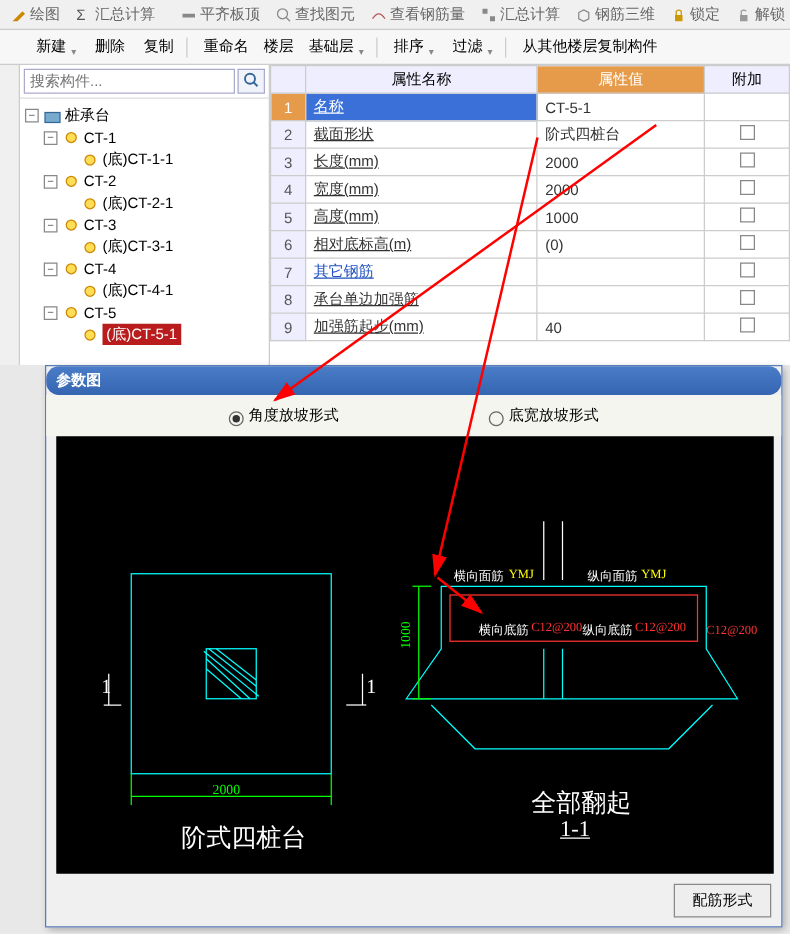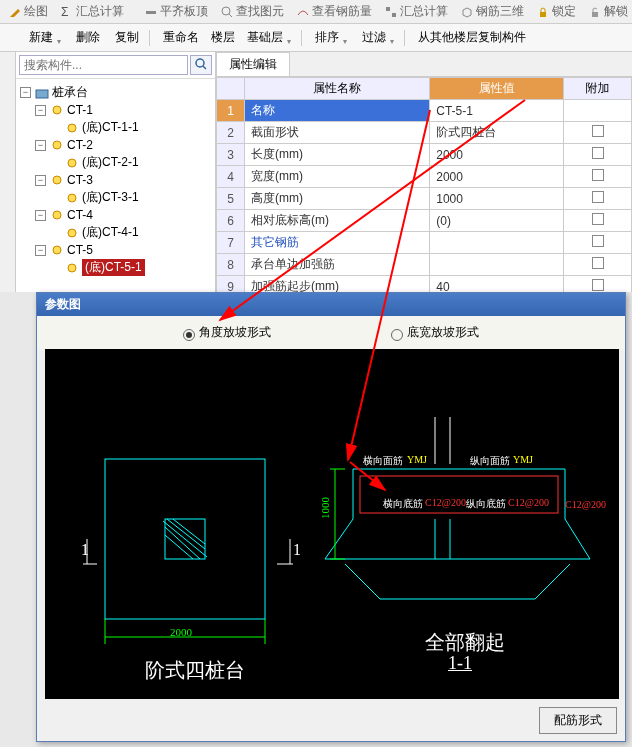--- a/index.html
+++ b/index.html
@@ -26,26 +26,26 @@
 .right-panel { flex: 1; background: #fff; display: flex; flex-direction: column; overflow: hidden; }
 .tab-bar { display: flex; background: #f0f0f0; border-bottom: 1px solid #ccc; }
 .tab { padding: 3px 12px; border: 1px solid #ccc; border-bottom: none; background: #fff; font-size: 12px; }
 .grid { flex: 1; overflow: auto; }
 .grid table { border-collapse: collapse; width: 100%; }
 .grid th, .grid td { border: 1px solid #ccc; padding: 2px 6px; font-size: 12px; height: 18px; }
 .grid th { background: #eef; font-weight: normal; }
 .grid th.val { background: #e69b4a; color: #fff; }
 .row-h { background: #eef; text-align: center; width: 28px; color: #555; }
 .row-h.sel { background: #e69b4a; color: #fff; }
-.name-cell { color: #333; }
+.name-cell { color: #333; text-decoration: underline; }
 .name-cell.blue { color: #2050c0; }
 .val-cell { color: #333; }
 .cbx { display: inline-block; width: 12px; height: 12px; border: 1px solid #888; }
 .param-panel { position: absolute; left: 36px; top: 292px; width: 590px; height: 450px; background: #f0f0f0; border: 1px solid #5a7db8; box-shadow: 2px 2px 6px rgba(0,0,0,.3); }
-.param-title { background: linear-gradient(#4a7cc8, #3565b0); color: #fff; padding: 3px 8px; font-size: 12px; font-weight: bold; }
+.param-title { background: linear-gradient(#4a7cc8, #3565b0); color: #fff; padding: 3px 8px; font-size: 12px; font-weight: bold; border-radius: 10px; }
 .radio-row { display: flex; justify-content: center; gap: 120px; padding: 8px; background: #f5f5f0; }
 .radio-opt { display: flex; align-items: flex-end; gap: 4px; cursor: pointer; }
 .radio-dot { width: 12px; height: 12px; border: 1px solid #666; border-radius: 50%; display: inline-flex; align-items: center; justify-content: center; }
 .radio-dot.on::after { content: ""; width: 6px; height: 6px; background: #333; border-radius: 50%; }
 .canvas { background: #000; width: 574px; height: 350px; margin: 0 8px; position: relative; color: #fff; font-size: 11px; }
 .btn-row { display: flex; justify-content: flex-end; padding: 8px; }
 .peijin-btn { border: 1px solid #888; background: #eee; padding: 4px 14px; cursor: pointer; font-size: 12px; }
 .arrow-overlay { position: absolute; pointer-events: none; left: 0; top: 0; }
 .cv-text { position: absolute; font-family: SimSun, serif; }
 </style>
@@ -283,23 +283,20 @@
             <span class="tree-sp"></span>
        <span class="tree-ico"><svg viewBox="0 0 14 12">
                 <circle cx="7" cy="6" r="4" fill="#fd5" stroke="#c80"></circle>
               </svg></span>
        <span class="tree-sel">(底)CT-5-1</span>
      </div>
         </div>
     </div>
   </div>
   <div class="right-panel">
-    <div class="tab-bar">
-      <div class="tab">属性编辑</div>
-    </div>
     <div class="grid">
       <table>
         <thead>
           <tr>
             <th class="row-h"></th>
             <th>属性名称</th>
             <th class="val">属性值</th>
             <th>附加</th>
           </tr>
         </thead>

